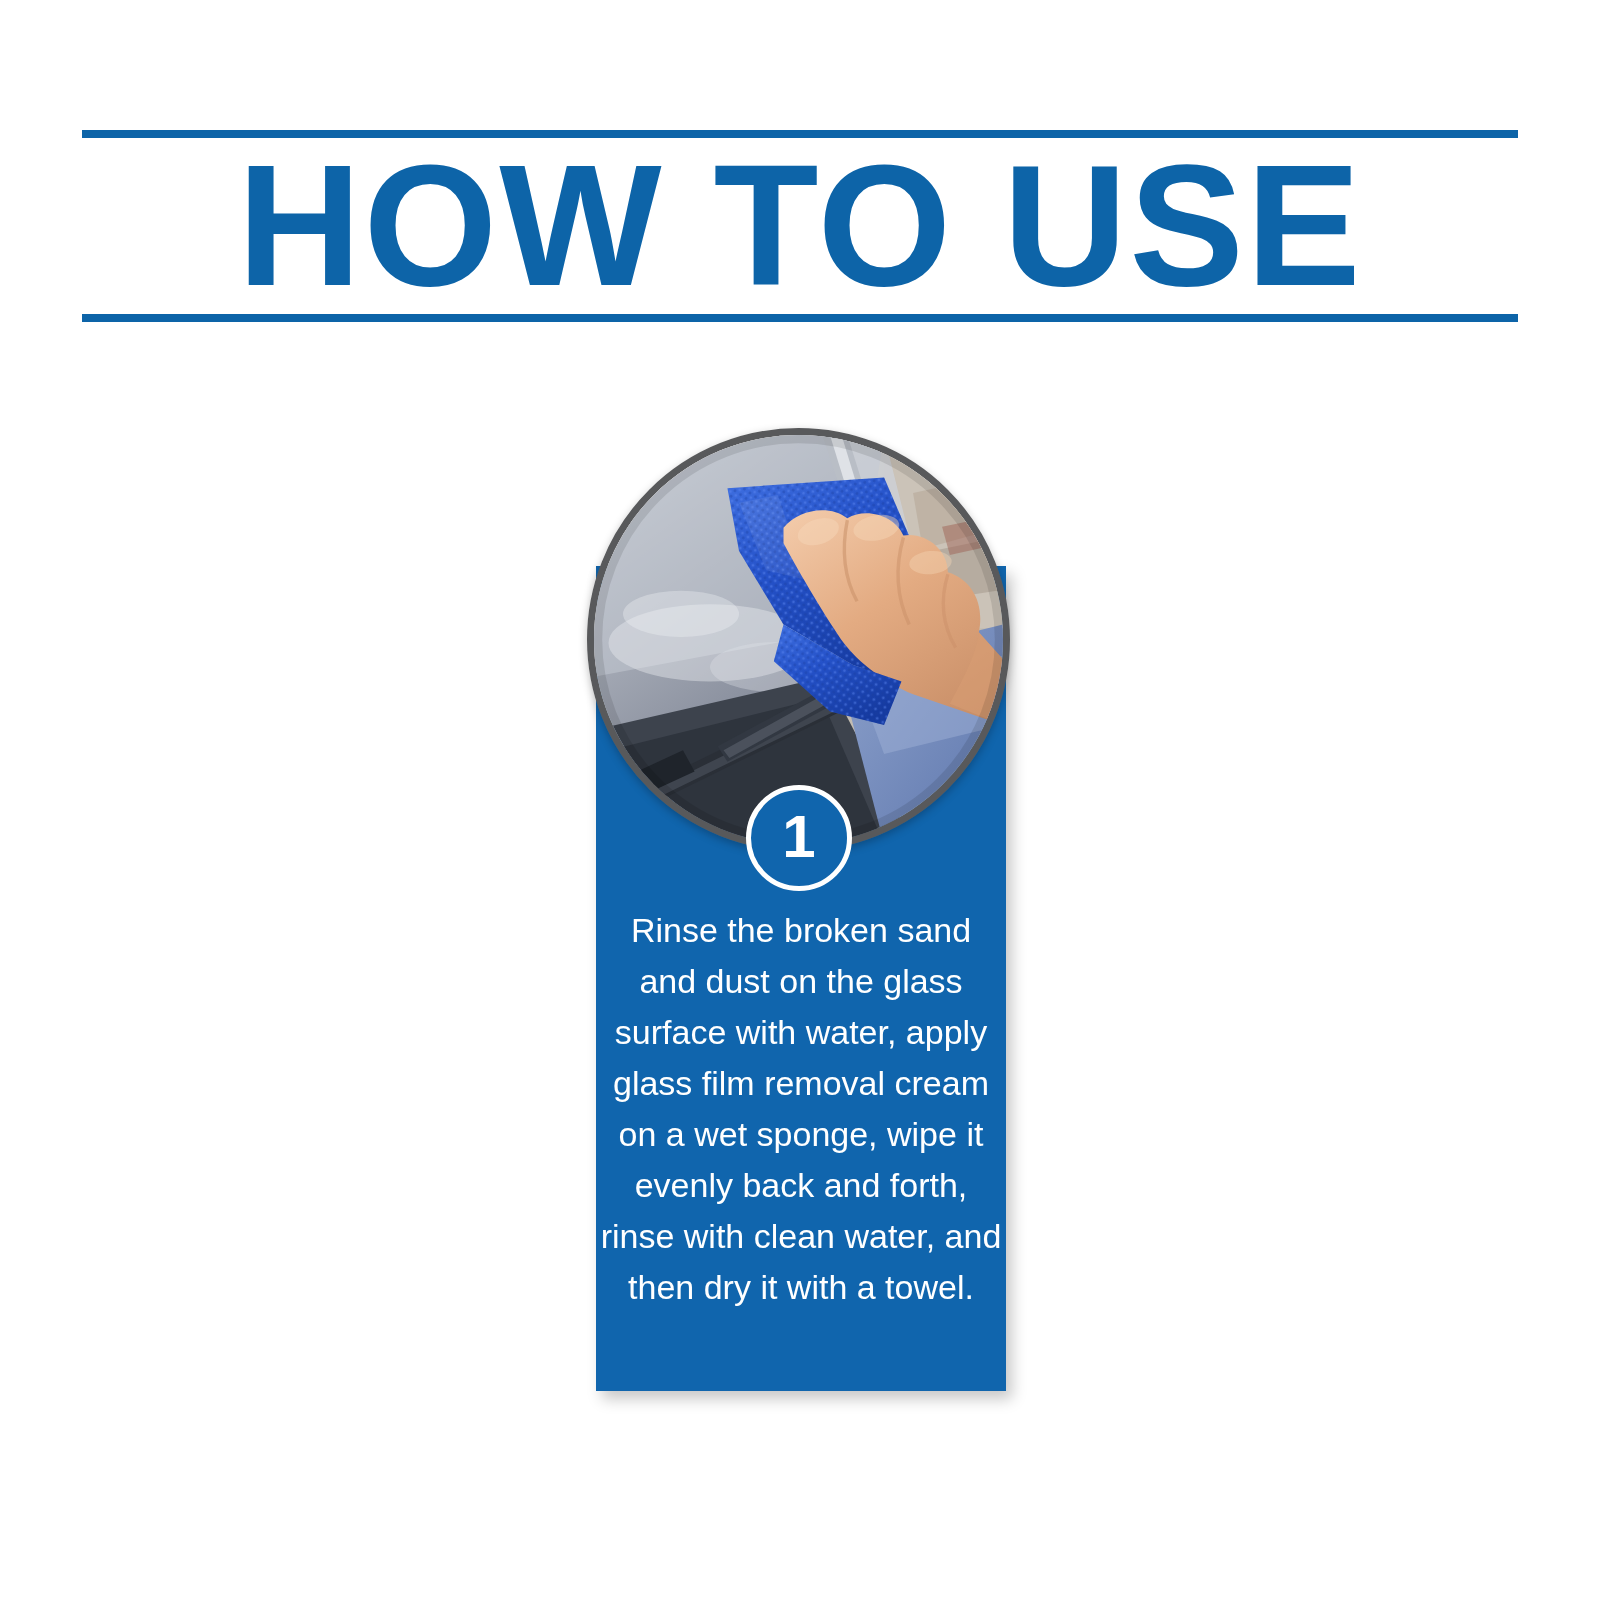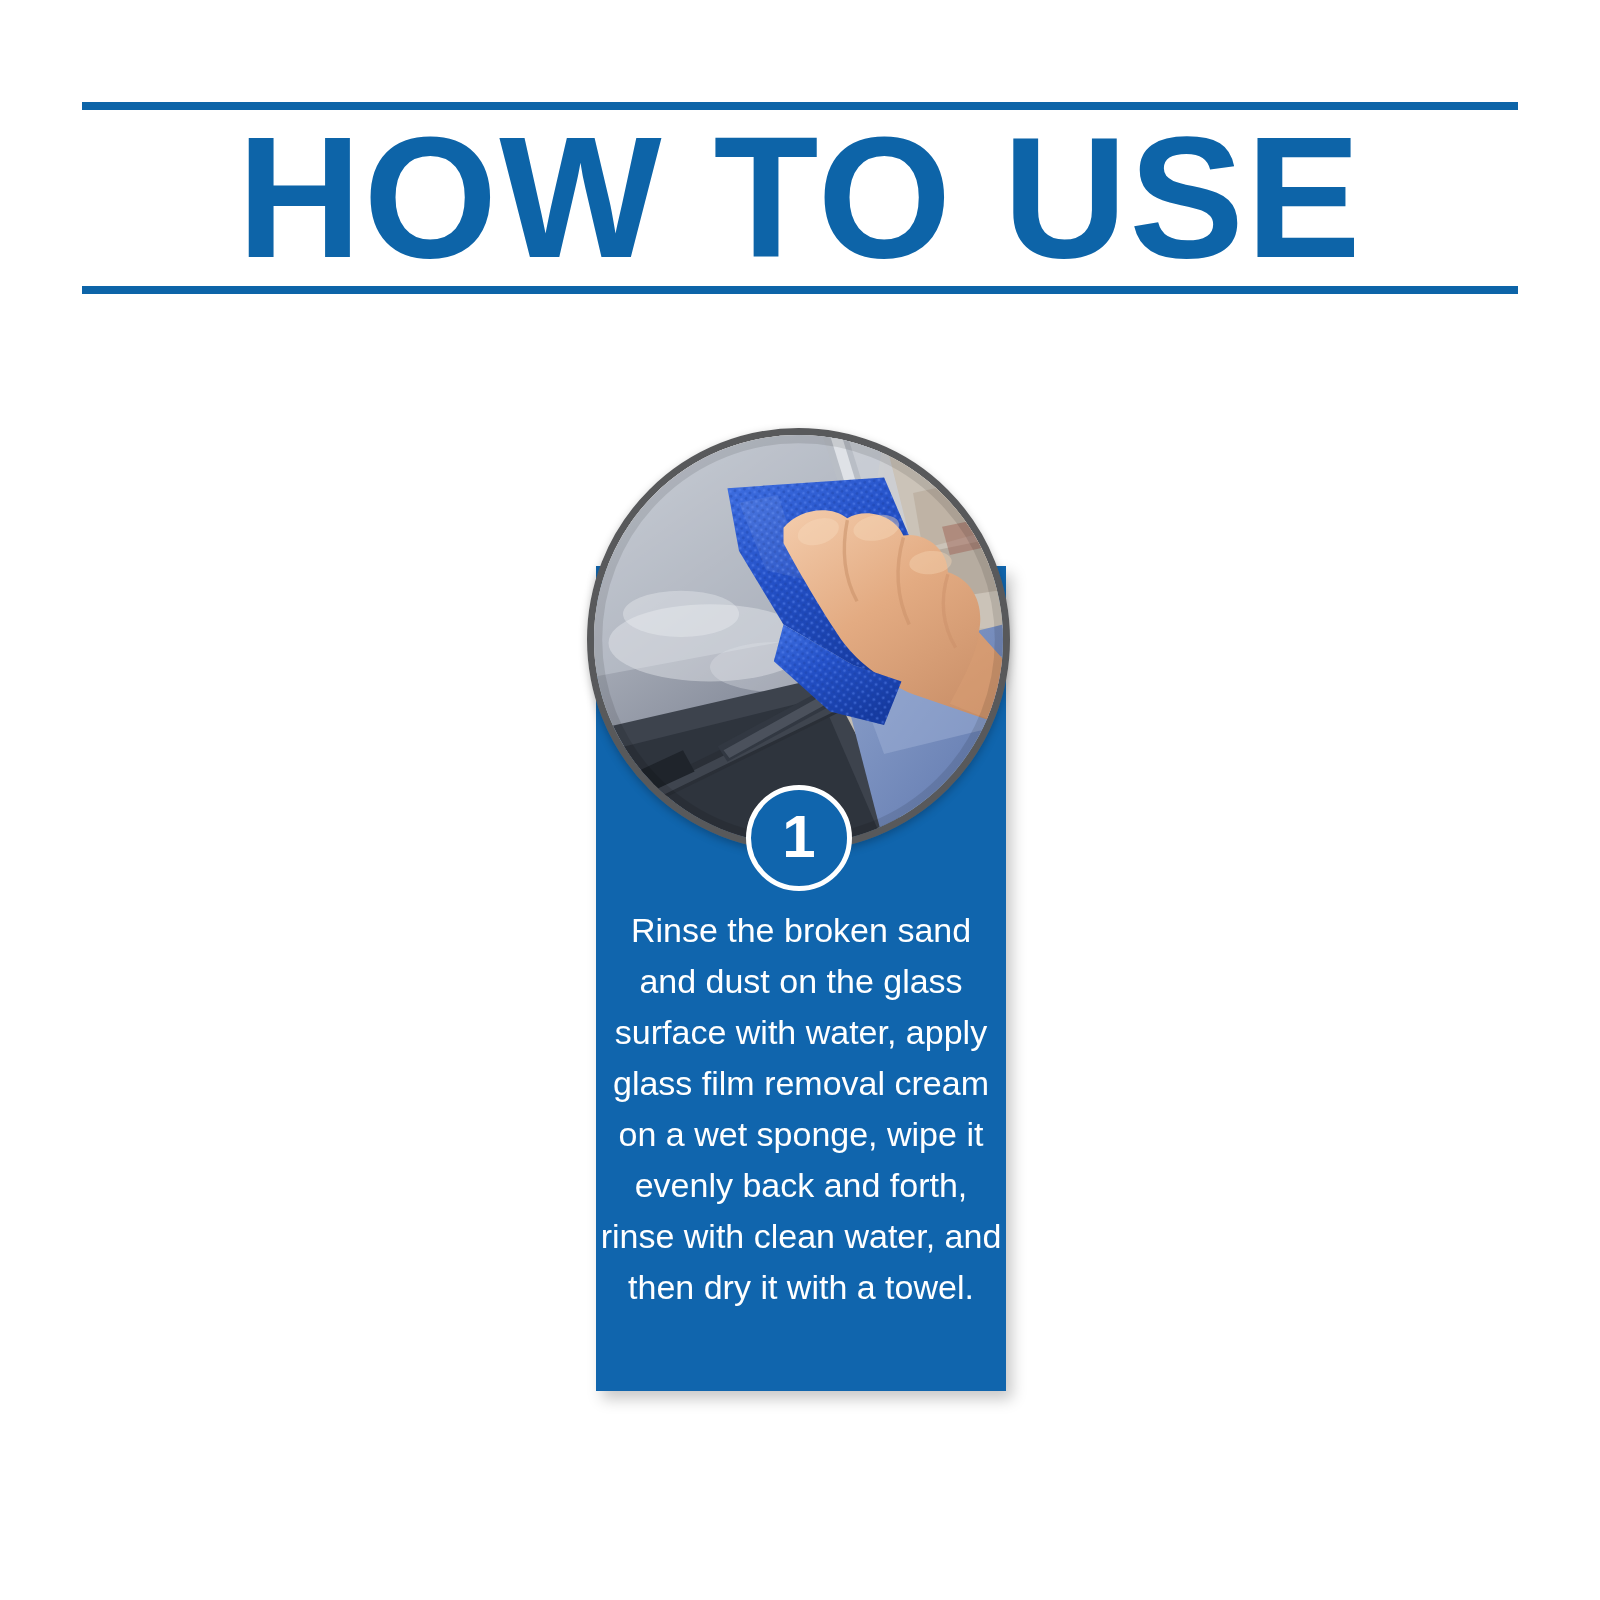--- a/index.html
+++ b/index.html
@@ -12,21 +12,21 @@
     height: 1600px;
     font-family: "Liberation Sans", sans-serif;
     overflow: hidden;
     position: relative;
   }
 
   
   .header {
     position: absolute;
     left: 82px;
-    top: 102px;
+    top: 130px;
     width: 1436px;
     height: 248px;
   }
   .rule {
     position: absolute;
     left: 0;
     width: 100%;
     height: 8px;
     background: #0d64a8;
   }

